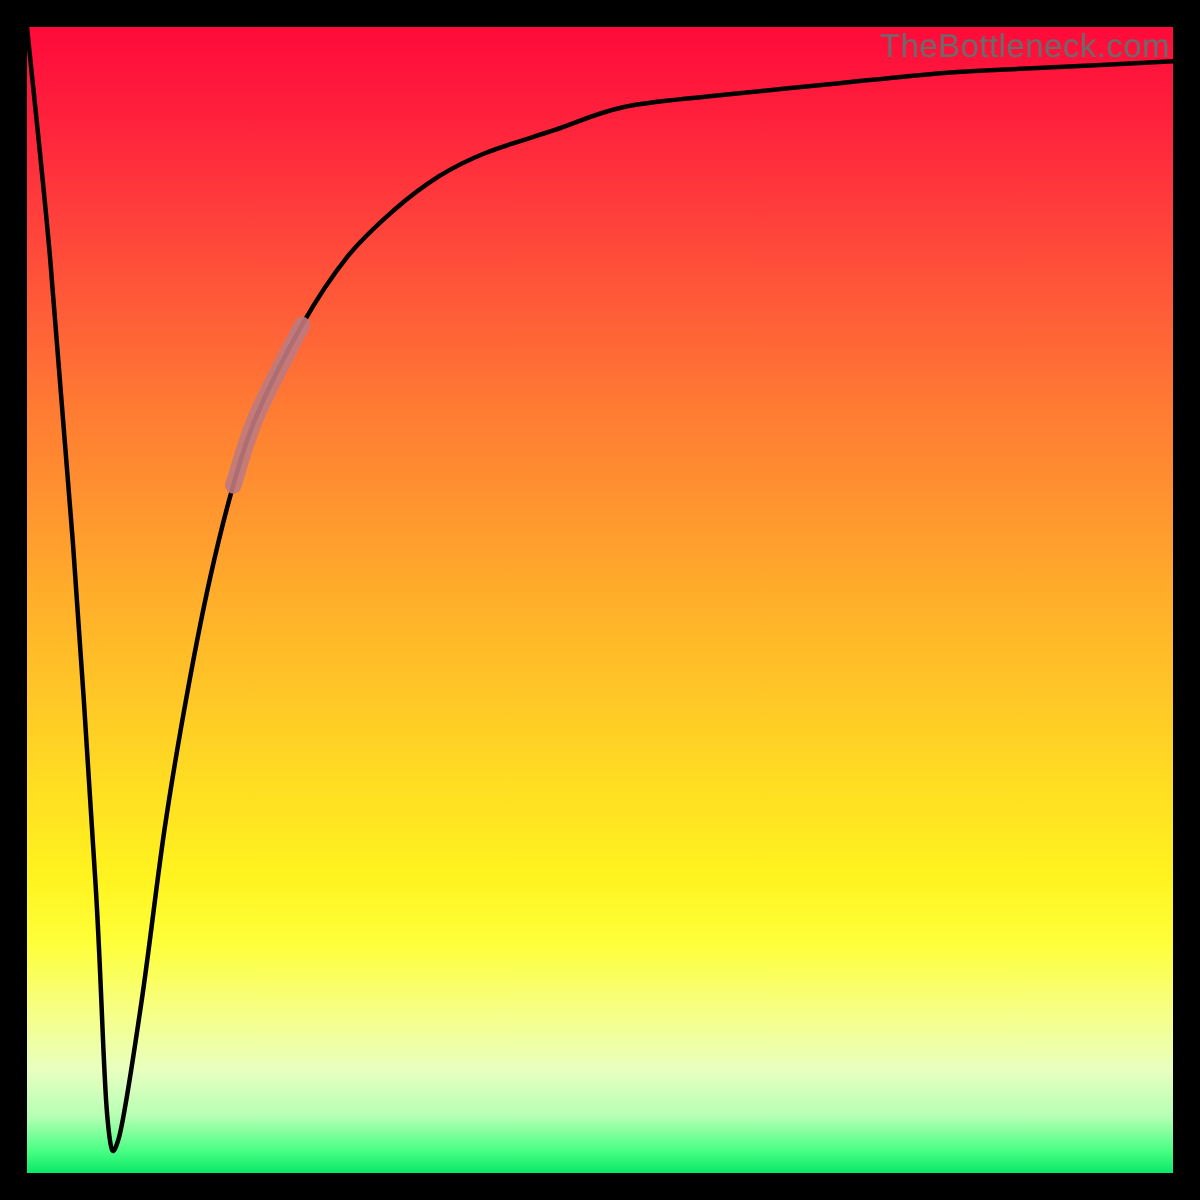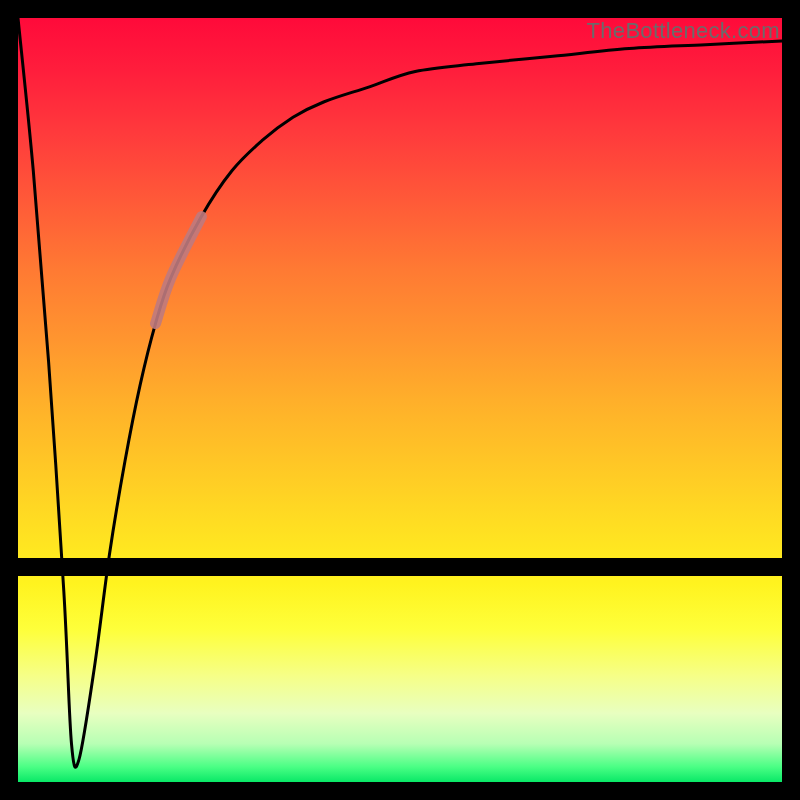--- a/index.html
+++ b/index.html
@@ -7,21 +7,21 @@
     padding: 0;
     width: 800px;
     height: 800px;
     overflow: hidden;
     background: #000;
     font-family: Arial, Helvetica, sans-serif;
   }
   .stage {
     position: relative;
     width: 800px;
-    height: 576px;
+    height: 800px;
     text-align: center;
   }
   .border-top, .border-bottom {
     position: absolute;
     left: 0;
     width: 800px;
     height: 18px;
     background: #000;
   }
   .border-top { top: 0; }

